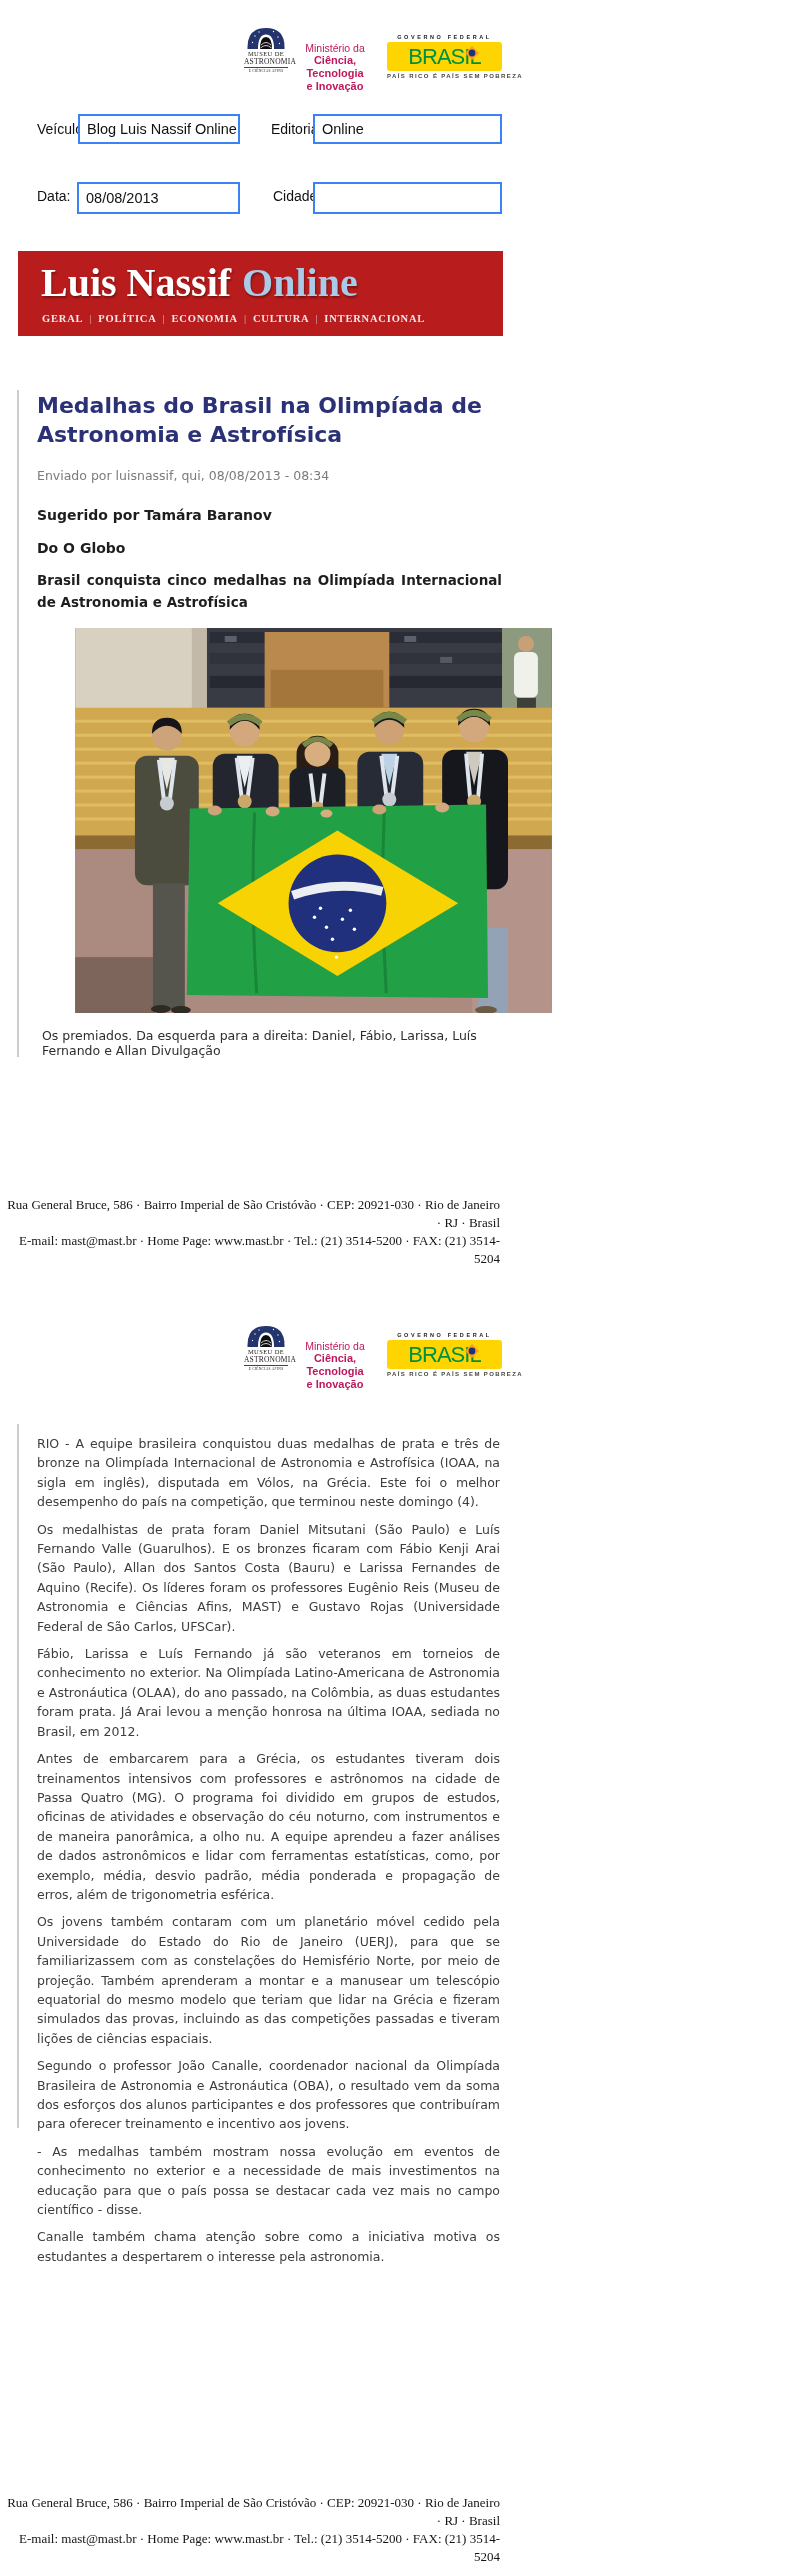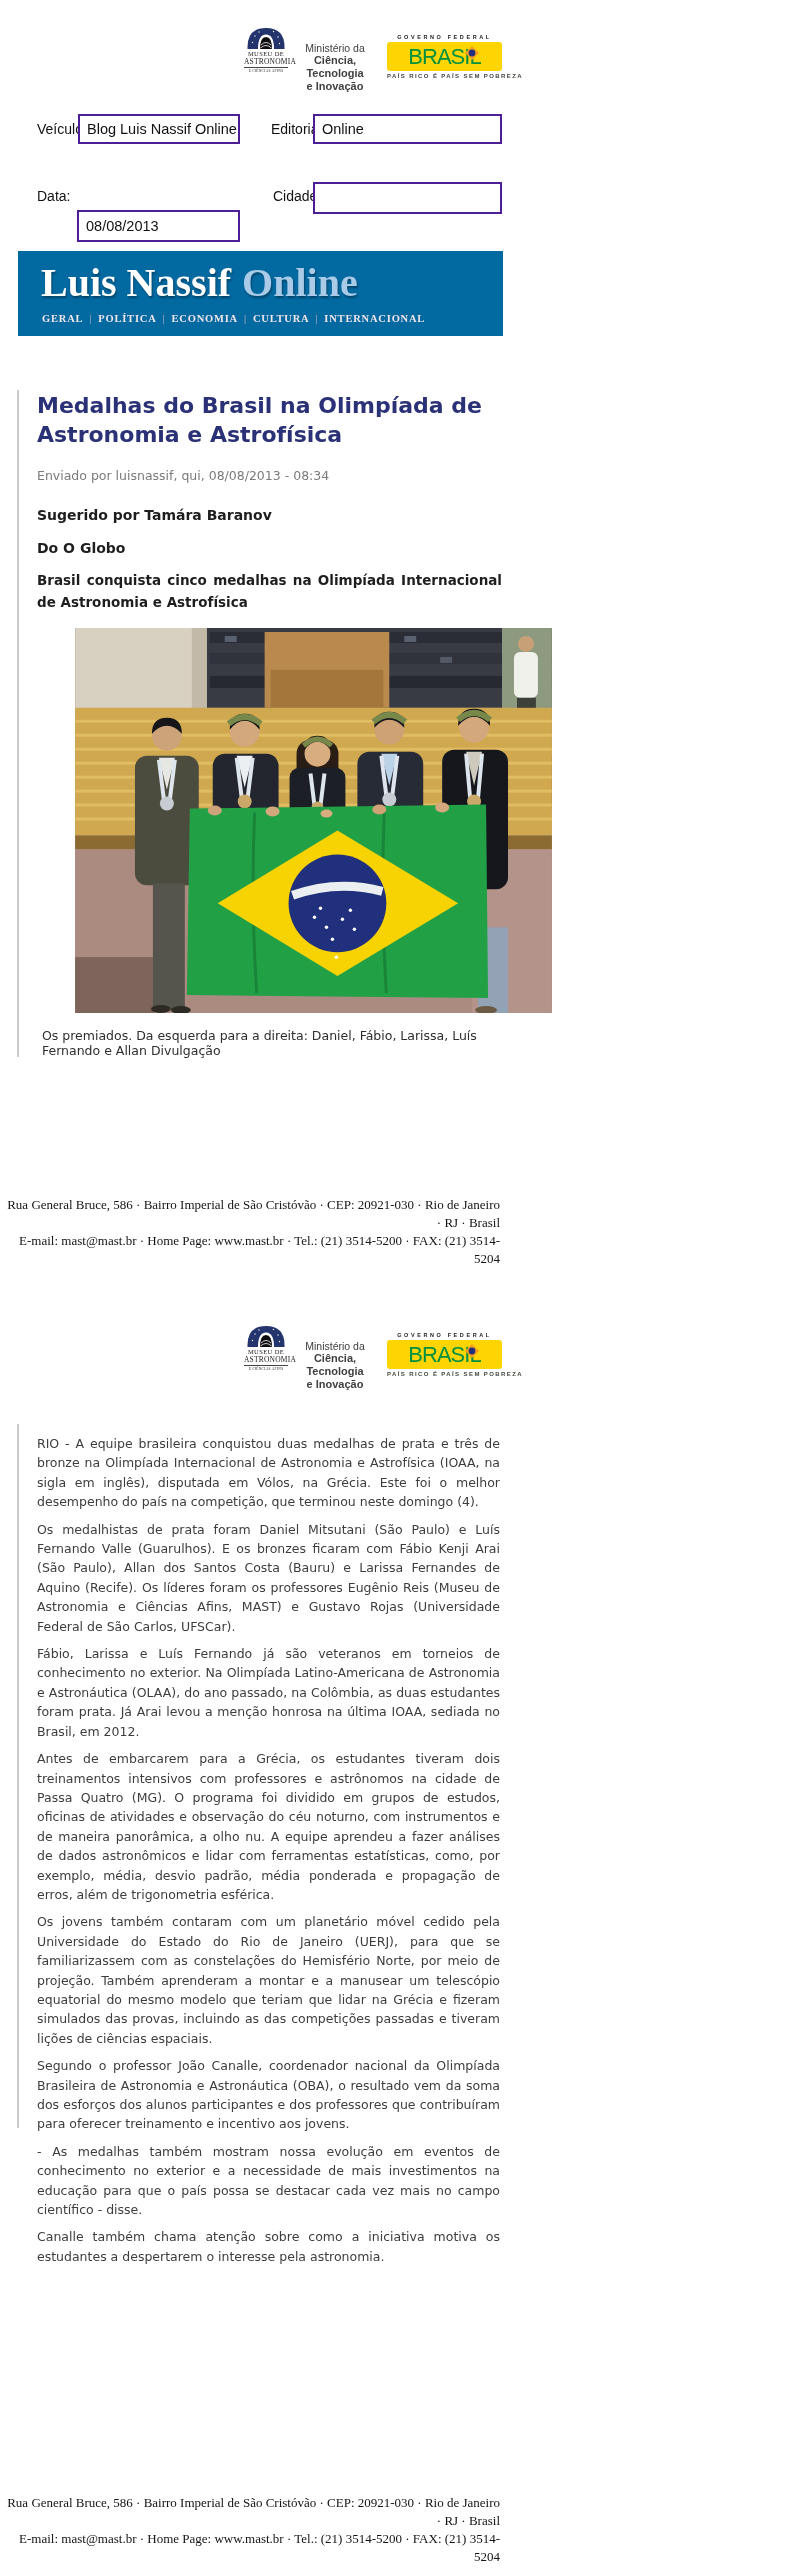--- a/index.html
+++ b/index.html
@@ -11,47 +11,47 @@
 
   
   .logos { position:absolute; left:244px; width:259px; height:68px; }
   .logos.p1 { top:26px; }
   .logos.p2 { top:1324px; }
   .mast-logo { position:absolute; left:0; top:0; width:44px; text-align:center; color:#1d1d1d; }
   .mast-arch { display:block; margin:0 auto; }
   .mast-l1 { font-family:"Liberation Serif",serif; font-size:6.5px; letter-spacing:0.4px; margin-top:1px; }
   .mast-l2 { font-family:"Liberation Serif",serif; font-size:7.5px; letter-spacing:0.2px; border-bottom:1px solid #444; padding-bottom:1px; }
   .mast-l3 { font-family:"Liberation Serif",serif; font-size:3.5px; letter-spacing:0.3px; margin-top:1px; }
-  .min-logo { position:absolute; left:50px; top:16px; width:82px; text-align:center; color:#404040; }
+  .min-logo { position:absolute; left:50px; top:16px; width:82px; text-align:center; color:#be185d; }
   .min-l1 { font-size:10.5px; }
   .min-l2, .min-l3 { font-size:11px; font-weight:bold; line-height:13px; }
   .br-logo { position:absolute; left:143px; top:8px; width:115px; text-align:center; }
   .br-top { font-size:5.5px; font-weight:bold; letter-spacing:2.6px; color:#222; white-space:nowrap; }
   .br-box { position:relative; margin-top:2px; height:29px; background:#fed500; border-radius:3px;
             display:flex; align-items:center; justify-content:center; }
   .br-name { font-size:22px; font-weight:normal; letter-spacing:-1px; color:#009140;
              font-family:"Liberation Sans",sans-serif; }
   .br-flag-icon { position:absolute; right:23px; top:4px; }
   .br-tag { margin-top:2px; font-size:6px; font-weight:bold; letter-spacing:1.4px; color:#45453f; white-space:nowrap; }
 
   
   .flabel { position:absolute; font-size:14px; color:#111; }
-  .fbox { position:absolute; border:2px solid #4c1d95; background:#fff; font-size:14.5px; color:#111;
+  .fbox { position:absolute; border:2px solid #3b82f6; background:#fff; font-size:14.5px; color:#111;
           line-height:27px; padding:0 7px; white-space:nowrap; overflow:hidden; }
   #lab-veiculo { left:37px; top:121px; }
   #box-veiculo { left:78px; top:114px; width:162px; height:30px; }
   #lab-editoria { left:271px; top:121px; }
   #box-editoria { left:313px; top:114px; width:189px; height:30px; }
   #lab-data { left:37px; top:188px; }
-  #box-data { left:77px; top:182px; width:163px; height:32px; line-height:29px;margin-top:28px; }
+  #box-data { left:77px; top:182px; width:163px; height:32px; line-height:29px; }
   #lab-cidade { left:273px; top:188px; }
   #box-cidade { left:313px; top:182px; width:189px; height:32px; line-height:29px; }
 
   
-  .site-banner { position:absolute; left:18px; top:251px; width:485px; height:85px; background:#0369a1; }
+  .site-banner { position:absolute; left:18px; top:251px; width:485px; height:85px; background:#b91c1c; }
   .banner-title { position:absolute; left:23px; top:8px; font-family:"Liberation Serif",serif;
                   font-size:40px; font-weight:bold; color:#ffffff; white-space:nowrap;
                   text-shadow:1px 2px 2px rgba(0,0,0,.35); }
   .bt-online { color:#a9cbe8; margin-left:11px; }
   .banner-menu { position:absolute; left:24px; top:62px; font-family:"Liberation Serif",serif;
                  font-size:10.5px; font-weight:bold; letter-spacing:0.8px; color:#f3e6ea; white-space:nowrap; }
   .menu-sep { color:#d8b6c0; padding:0 6px; font-weight:normal; }
   .menu-item { cursor:pointer;font-family:Liberation Serif, serif; }
 
   

